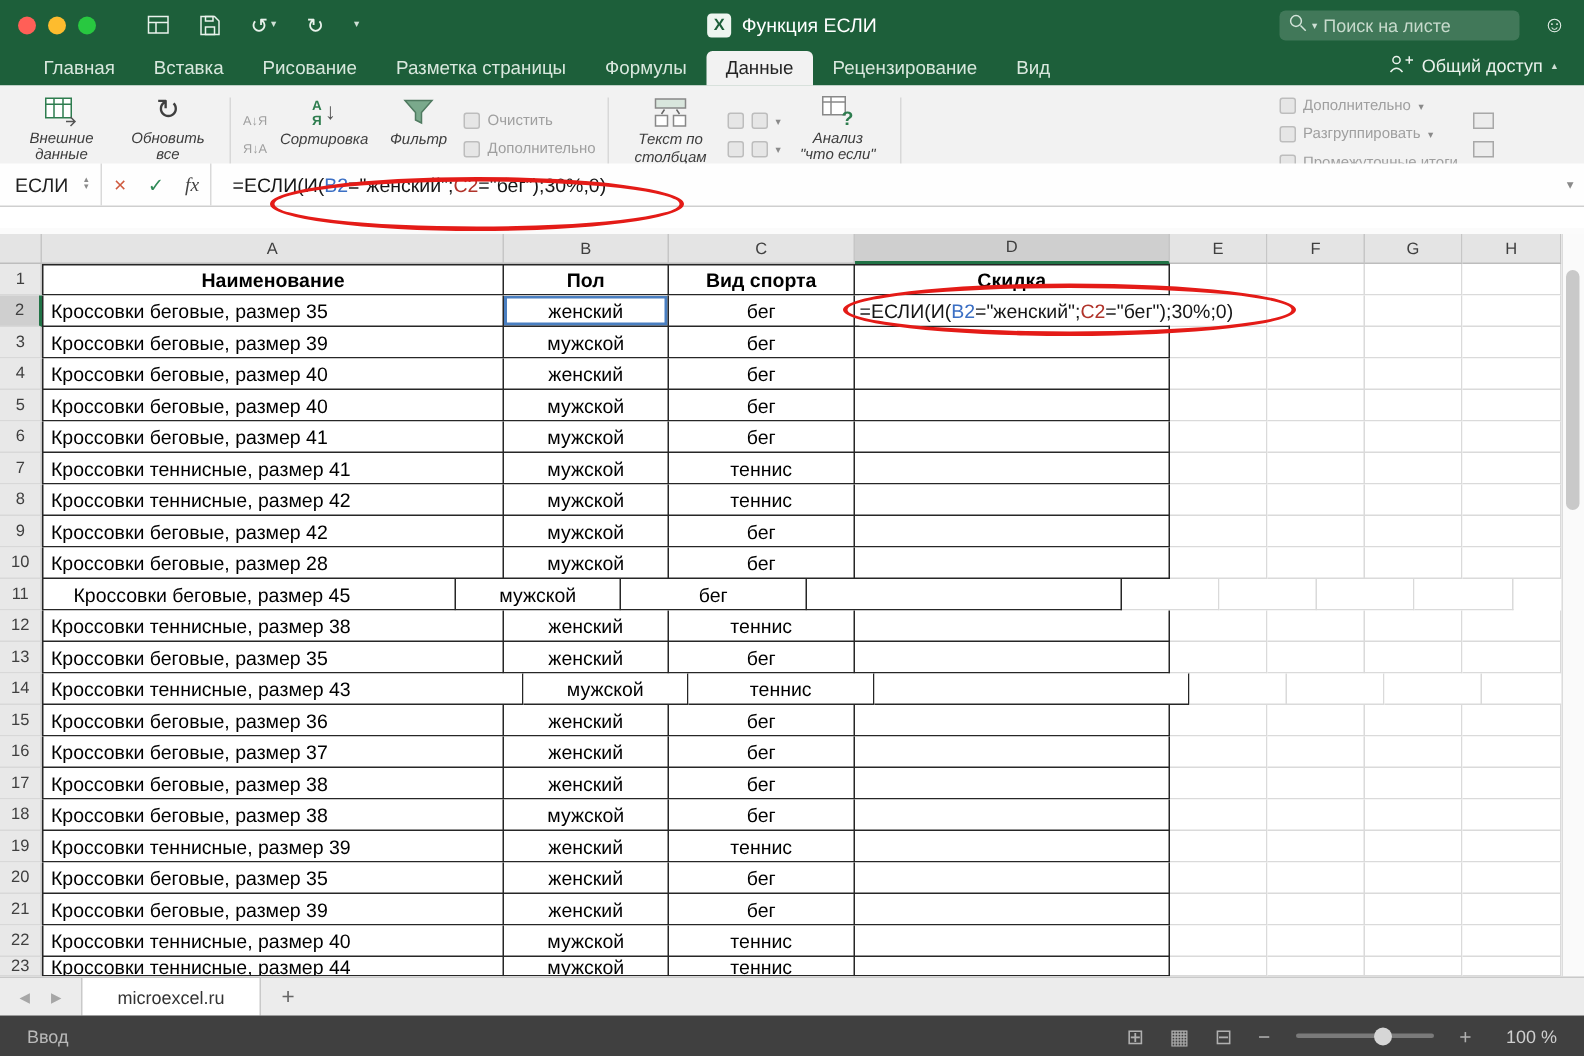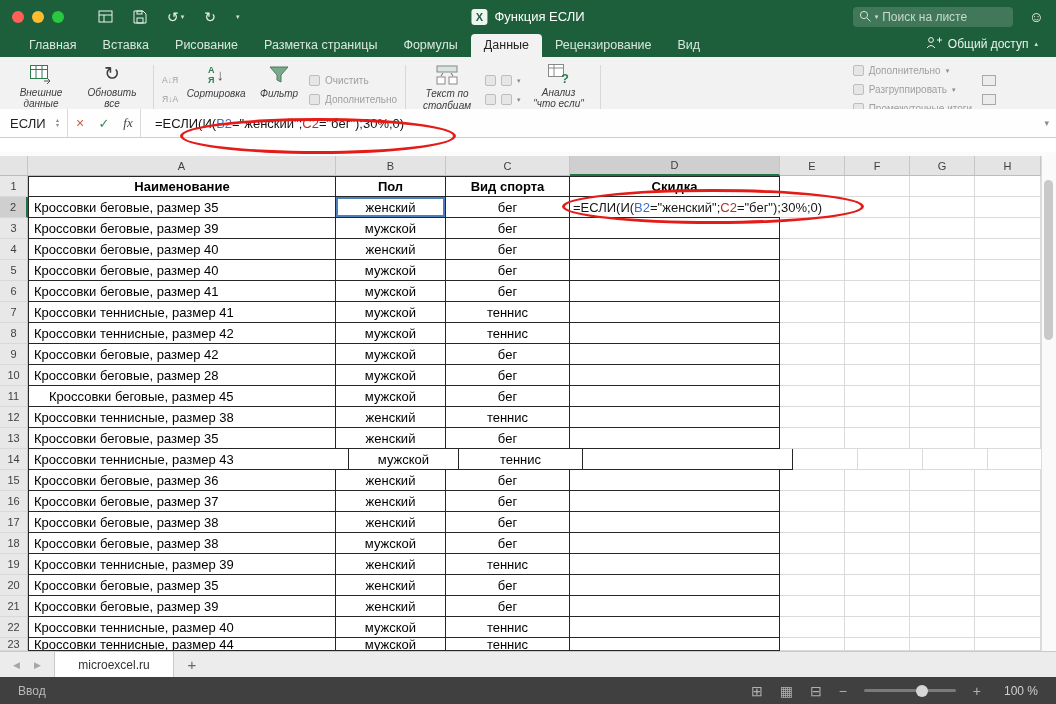--- a/index.html
+++ b/index.html
@@ -444,21 +444,21 @@
         <div class="cell table center" style="width: 110px;">мужской</div>
         <div class="cell table center" style="width: 124px;">бег</div>
         <div class="cell table" style="width: 210px;"></div>
         <div class="cell" style="width: 65px;"></div>
         <div class="cell" style="width: 65px;"></div>
         <div class="cell" style="width: 65px;"></div>
         <div class="cell" style="width: 66px;"></div>
       </div>
       <div class="grow">
         <div class="rn">11</div>
-        <div class="cell table left first" style="width: 308px; padding-left: 20px;">Кроссовки беговые, размер 45</div>
+        <div class="cell table left first" style="width: 276px; padding-left: 20px;">Кроссовки беговые, размер 45</div>
         <div class="cell table center" style="width: 110px;">мужской</div>
         <div class="cell table center" style="width: 124px;">бег</div>
         <div class="cell table" style="width: 210px;"></div>
         <div class="cell" style="width: 65px;"></div>
         <div class="cell" style="width: 65px;"></div>
         <div class="cell" style="width: 65px;"></div>
         <div class="cell" style="width: 66px;"></div>
       </div>
       <div class="grow">
         <div class="rn">12</div>

